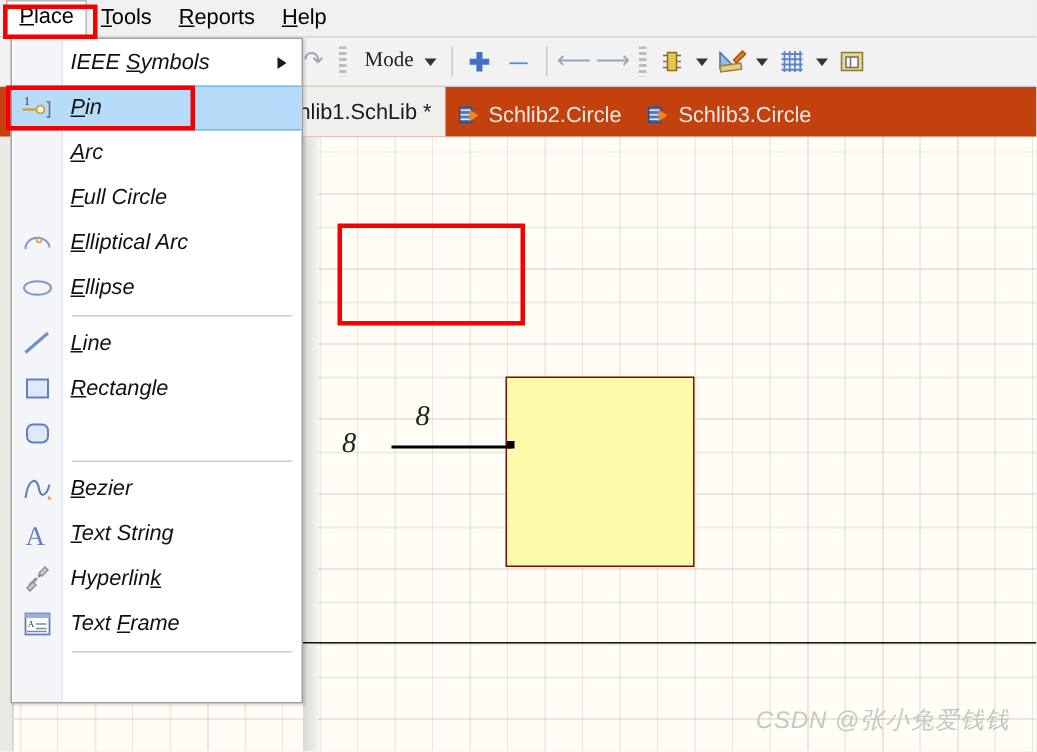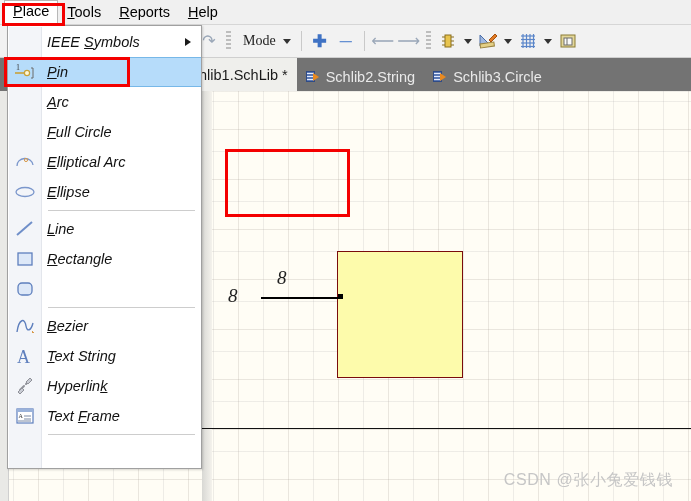--- a/index.html
+++ b/index.html
@@ -83,21 +83,21 @@
   }
   .plus-ico { color: #3f72c4; font-size: 17px; font-weight: bold; line-height: 1; }
   .minus-ico { color: #5f8bd0; font-size: 17px; font-weight: bold; line-height: 1; }
   .arrow-ico { color: #9aa7b8; font-size: 16px; line-height: 1; }
   .redo-ico { color: #9aa7b8; font-size: 16px; line-height: 1; }
 
   
   .tabstrip {
     position: absolute;
     left: 0; top: 58px; width: 691px; height: 33px;
-    background: #737373;
+    background: #c2410c;
     z-index: 8;
     display: flex; align-items: flex-end;
   }
   .tab {
     height: 29px;
     display: flex; align-items: center;
     padding: 0 9px;
     font-size: 14.5px;
     color: #e9e9e9;
     white-space: nowrap;
@@ -264,20 +264,21 @@
 
   
   .watermark {
     position: absolute;
     right: 18px; bottom: 10px;
     font-size: 16px;
     color: #c6c6c6;
     letter-spacing: 0.6px;
     z-index: 20;
     white-space: nowrap;
+    font-style: italic;
   }
 
   
   .leftsliver {
     position: absolute;
     left: 0; top: 58px; width: 9px; height: 443px;
     background: #e9e9e6;
     border-right: 1px solid #cfcfcf;
     z-index: 5;
   }
@@ -309,21 +310,21 @@
       <span>hlib1.SchLib *</span>
     </div>
     <div class="tab">
       <span class="tabicon">
         <i class="box"></i>
           <i class="ln" style="top:3px"></i>
           <i class="ln" style="top:6px"></i>
           <i class="ln" style="top:9px"></i>
           <i class="arw"></i>
       </span>
-      <span>Schlib2.String</span>
+      <span>Schlib2.Circle</span>
     </div>
     <div class="tab">
       <span class="tabicon">
         <i class="box"></i>
           <i class="ln" style="top:3px"></i>
           <i class="ln" style="top:6px"></i>
           <i class="ln" style="top:9px"></i>
           <i class="arw"></i>
       </span>
       <span>Schlib3.Circle</span>

